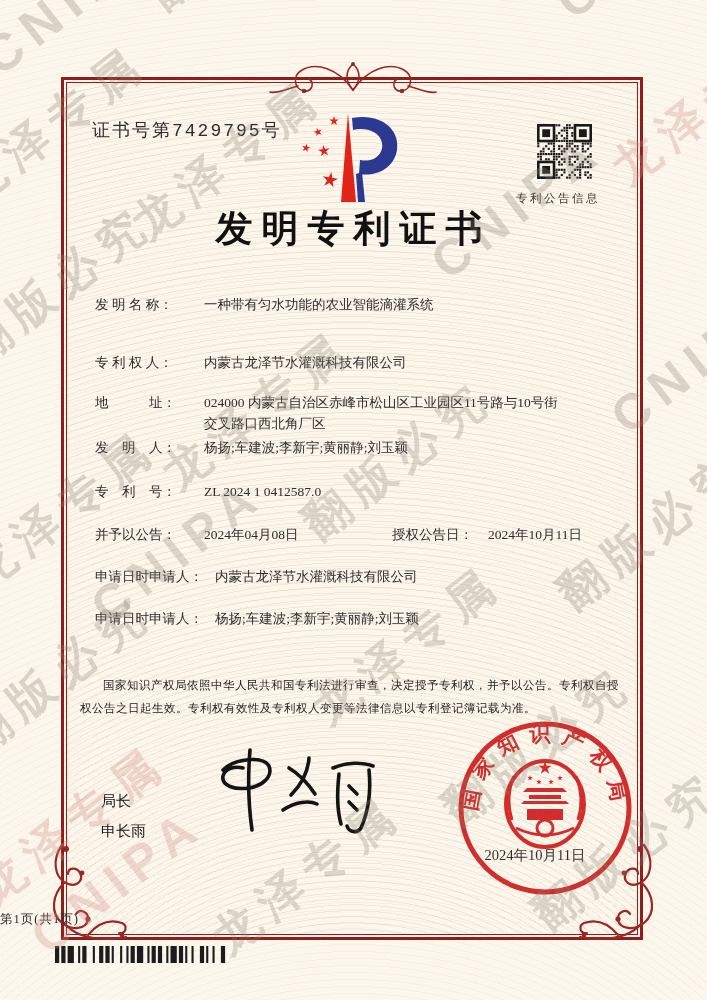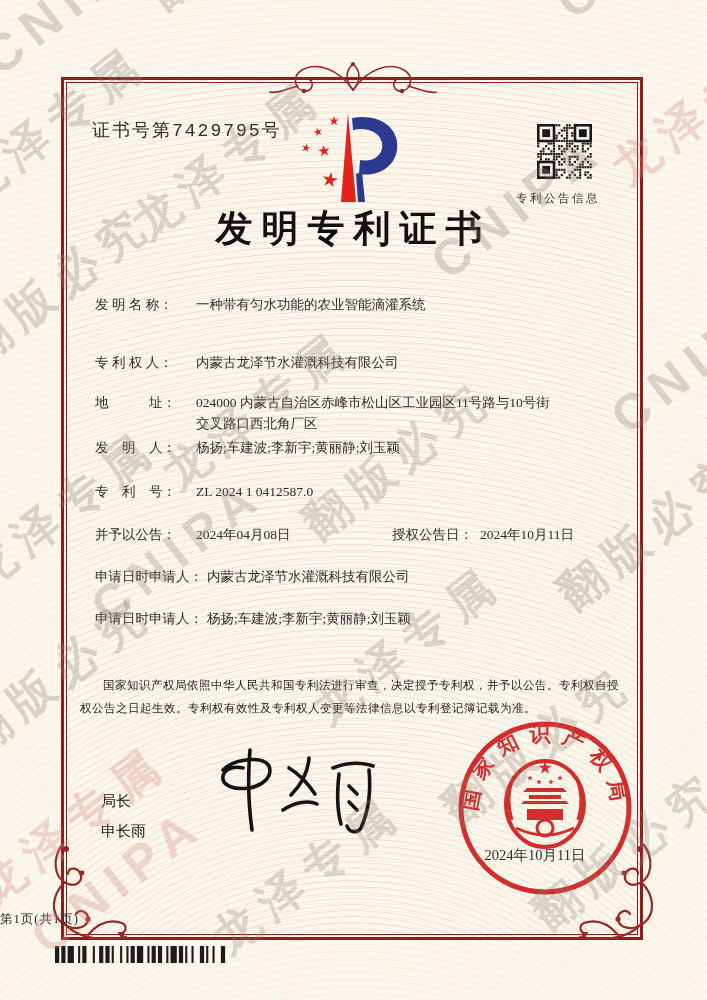--- a/index.html
+++ b/index.html
@@ -17,21 +17,21 @@
   
   .cert-no{position:absolute;left:92px;top:118px;font-size:18px;letter-spacing:2px;color:var(--ink);z-index:2;font-family:Liberation Mono, monospace;}
   .title{position:absolute;left:0;right:0;top:204px;text-align:center;font-size:37px;font-weight:700;
     letter-spacing:9px;color:#111;z-index:2;}
   .qr-wrap{position:absolute;left:537px;top:124px;z-index:2;}
   .qr-label{position:absolute;left:516px;top:191px;width:98px;text-align:left;font-size:11.5px;
     letter-spacing:2.5px;color:#3c3228;z-index:2;}
   .row{position:absolute;left:95px;width:540px;display:flex;align-items:flex-start;font-size:13.5px;
     color:var(--ink);z-index:2;line-height:21px;}
   .row .lbl{min-width:97px;white-space:pre;flex:none;}
-  .row .val{margin-left:4px;}
+  .row .val{margin-left:12px;}
   .rcol{position:absolute;left:297px;top:0;display:flex;}
   .rcol .lbl{min-width:84px;}
   .val-address{width:362px;}
   .statement{position:absolute;left:80px;top:674px;width:548px;font-size:11.5px;line-height:22.5px;
     text-indent:2em;letter-spacing:0.5px;color:#1f1f1f;z-index:2;margin:0;}
   .officer{position:absolute;left:101px;top:786px;z-index:2;font-family:"Liberation Sans","DejaVu Sans",sans-serif;
     font-size:15px;font-weight:400;color:#151515;line-height:30px;}
   .signature{position:absolute;left:205px;top:740px;z-index:2;}
   .seal{position:absolute;left:450px;top:718px;z-index:2;opacity:.93;}
   .page-no{position:absolute;left:0;right:0;top:911px;text-align:left;font-size:12.5px;letter-spacing:1px;

